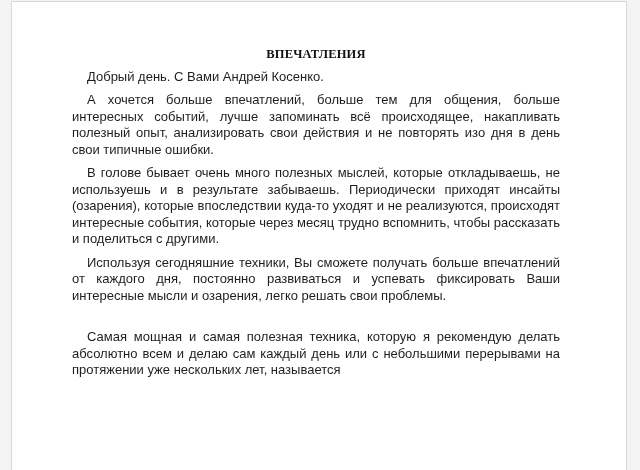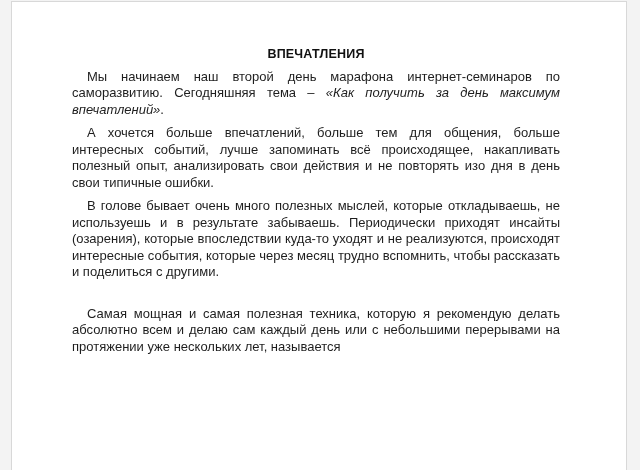--- a/index.html
+++ b/index.html
@@ -30,44 +30,46 @@
       line-height: 16.5px;
       color: #1e1e1e;
     }
     .title {
       text-align: center;
       font-weight: bold;
       font-size: 12.5px;
       margin: 0 0 6px 0;
       letter-spacing: 0.2px;
       color: #111;
+      font-family: Liberation Serif, serif;
     }
     p {
       margin: 0 0 7px 0;
       text-indent: 15px;
       text-align: justify;
     }
     p.short { text-align: left; }
     .spacer { height: 18px; }
     em { font-style: italic; }
   </style>
 </head>
 <body>
 
 <div class="page">
   <div class="content">
     <div class="title">ВПЕЧАТЛЕНИЯ</div>
 
+    <p class="short">Добрый день. С Вами Андрей Косенко.</p>
 
-    <p><span>Мы начинаем наш второй день марафона интернет-семинаров по саморазвитию. Сегодняшняя тема – </span><em>«Как получить за день максимум впечатлений»</em><span>.</span></p>
 
 
     <p>А хочется больше впечатлений, больше тем для общения, больше интересных событий, лучше запоминать всё происходящее, накапливать полезный опыт, анализировать свои действия и не повторять изо дня в день свои типичные ошибки.</p>
 
     <p>В голове бывает очень много полезных мыслей, которые откладываешь, не используешь и в результате забываешь. Периодически приходят инсайты (озарения), которые впоследствии куда-то уходят и не реализуются, происходят интересные события, которые через месяц трудно вспомнить, чтобы рассказать и поделиться с другими.</p>
 
 
+    <p>Используя сегодняшние техники, Вы сможете получать больше впечатлений от каждого дня, постоянно развиваться и успевать фиксировать Ваши интересные мысли и озарения, легко решать свои проблемы.</p>
 
     <div class="spacer"></div>
 
     <p><span>Самая мощная и самая полезная техника, которую я рекомендую делать абсолютно всем и делаю сам каждый день или с небольшими перерывами на протяжении уже нескольких лет, называется </span></p>
   </div>
 </div>
 
 </body></html>

